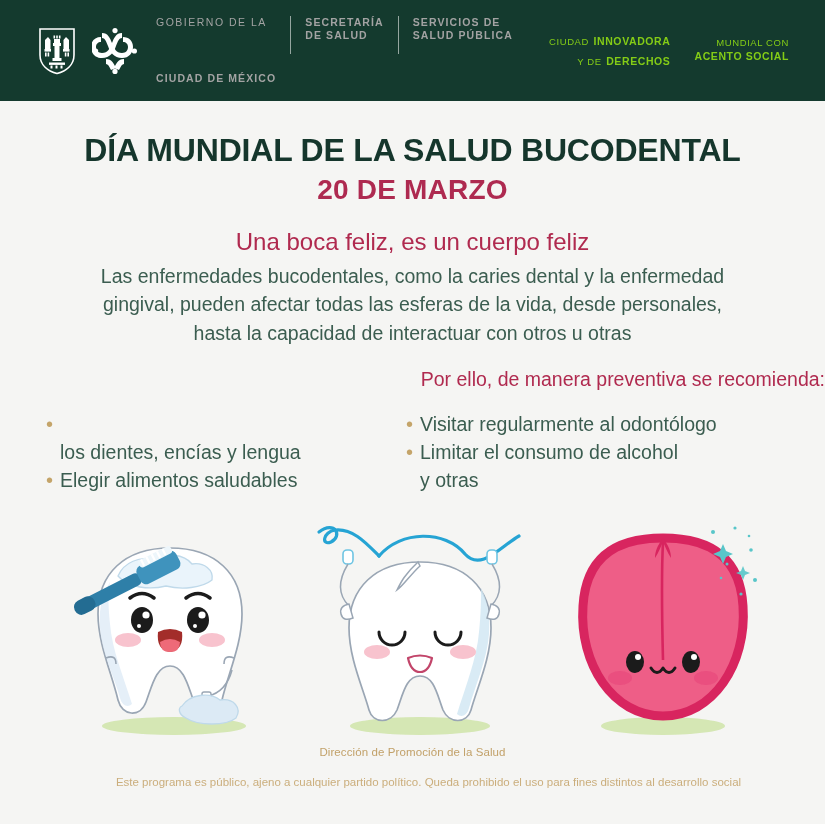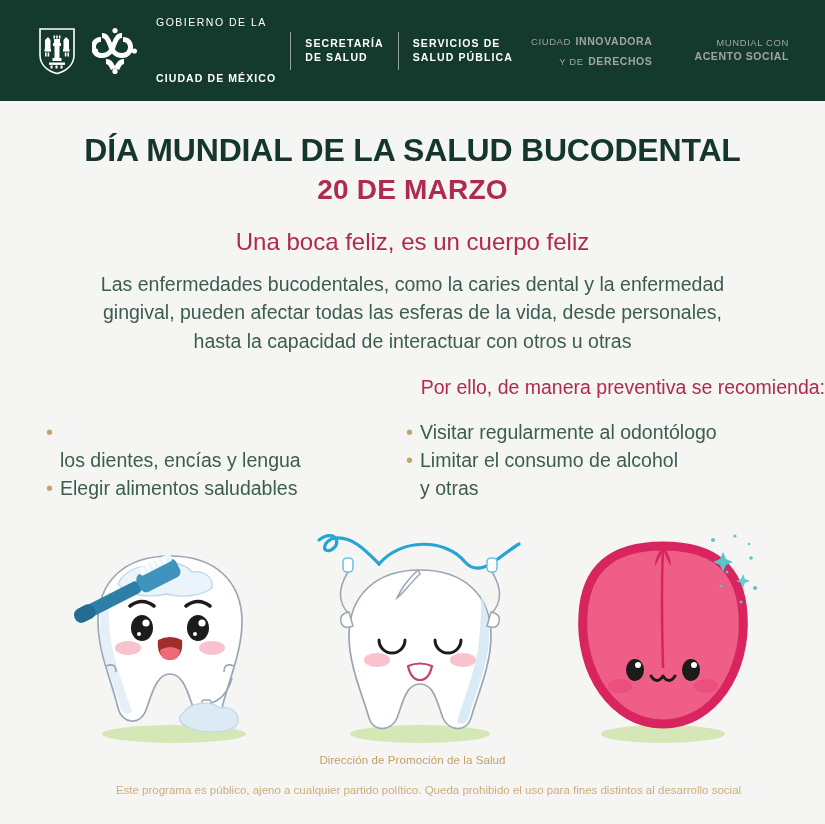--- a/index.html
+++ b/index.html
@@ -20,34 +20,34 @@
   }
   .brand-left {
     display:flex;
     align-items:center;
     margin-left:38px;
     gap:12px;
   }
   .shield-wrap { width:38px; height:48px; display:block; }
   .knot-wrap { width:46px; height:48px; display:block; margin-left:4px;}
   .brand-text {
-    display:flex; align-items:center; color:#ffffff;
+    display:flex; align-items:flex-start; color:#a3a3a3;
     margin-left:6px;
   }
   .bt-block { line-height:1.28; white-space:nowrap; }
   .bt-l1 { font-size:10.5px; letter-spacing:1.5px; font-weight:400; }
   .bt-l2 { font-size:10.5px; letter-spacing:1.1px; font-weight:bold;margin-top:43px; }
   .bt-l1b { font-size:10.5px; letter-spacing:1.1px; font-weight:bold; }
   .vrule {
     width:1px; height:38px; background:rgba(255,255,255,.55);
     margin:0 14px;
   }
   .slogans {
     position:absolute; right:36px; top:50%; transform:translateY(-50%);
-    display:flex; align-items:center; gap:42px; color:#a3a3a3;
+    display:flex; align-items:center; gap:24px; color:#84cc16;
   }
   .slogan { text-align:right; line-height:1.3; white-space:nowrap; }
   .sl-thin { font-size:9.5px; letter-spacing:.6px; font-weight:400; }
   .sl-bold { font-size:10.5px; letter-spacing:.6px; font-weight:bold; }
 
   
   .titles { text-align:center; margin-top:32px; }
   .title-main {
     font-size:32px; font-weight:bold; color:#15362C;
     letter-spacing:-0.2px; line-height:1.08;
@@ -55,21 +55,21 @@
   .title-sub {
     font-size:28px; font-weight:bold; color:#AE2A50;
     letter-spacing:0.2px; margin-top:6px;
   }
   .tagline {
     text-align:center; font-size:24px; color:#B02A4F;
     margin-top:22px; font-weight:400;
   }
   .paragraph {
     text-align:center; font-size:19.5px; color:#3B5D50;
-    line-height:1.48; margin-top:14px; padding:0 36px;
+    line-height:1.48; margin-top:6px; padding:0 36px;
     font-weight:400;
   }
   .call {
     text-align:right; font-size:19.5px; color:#B02A4F;
     margin-top:20px; font-weight:400;
   }
 
   
   .bullets {
     display:flex; margin-top:20px; padding:0 46px;

